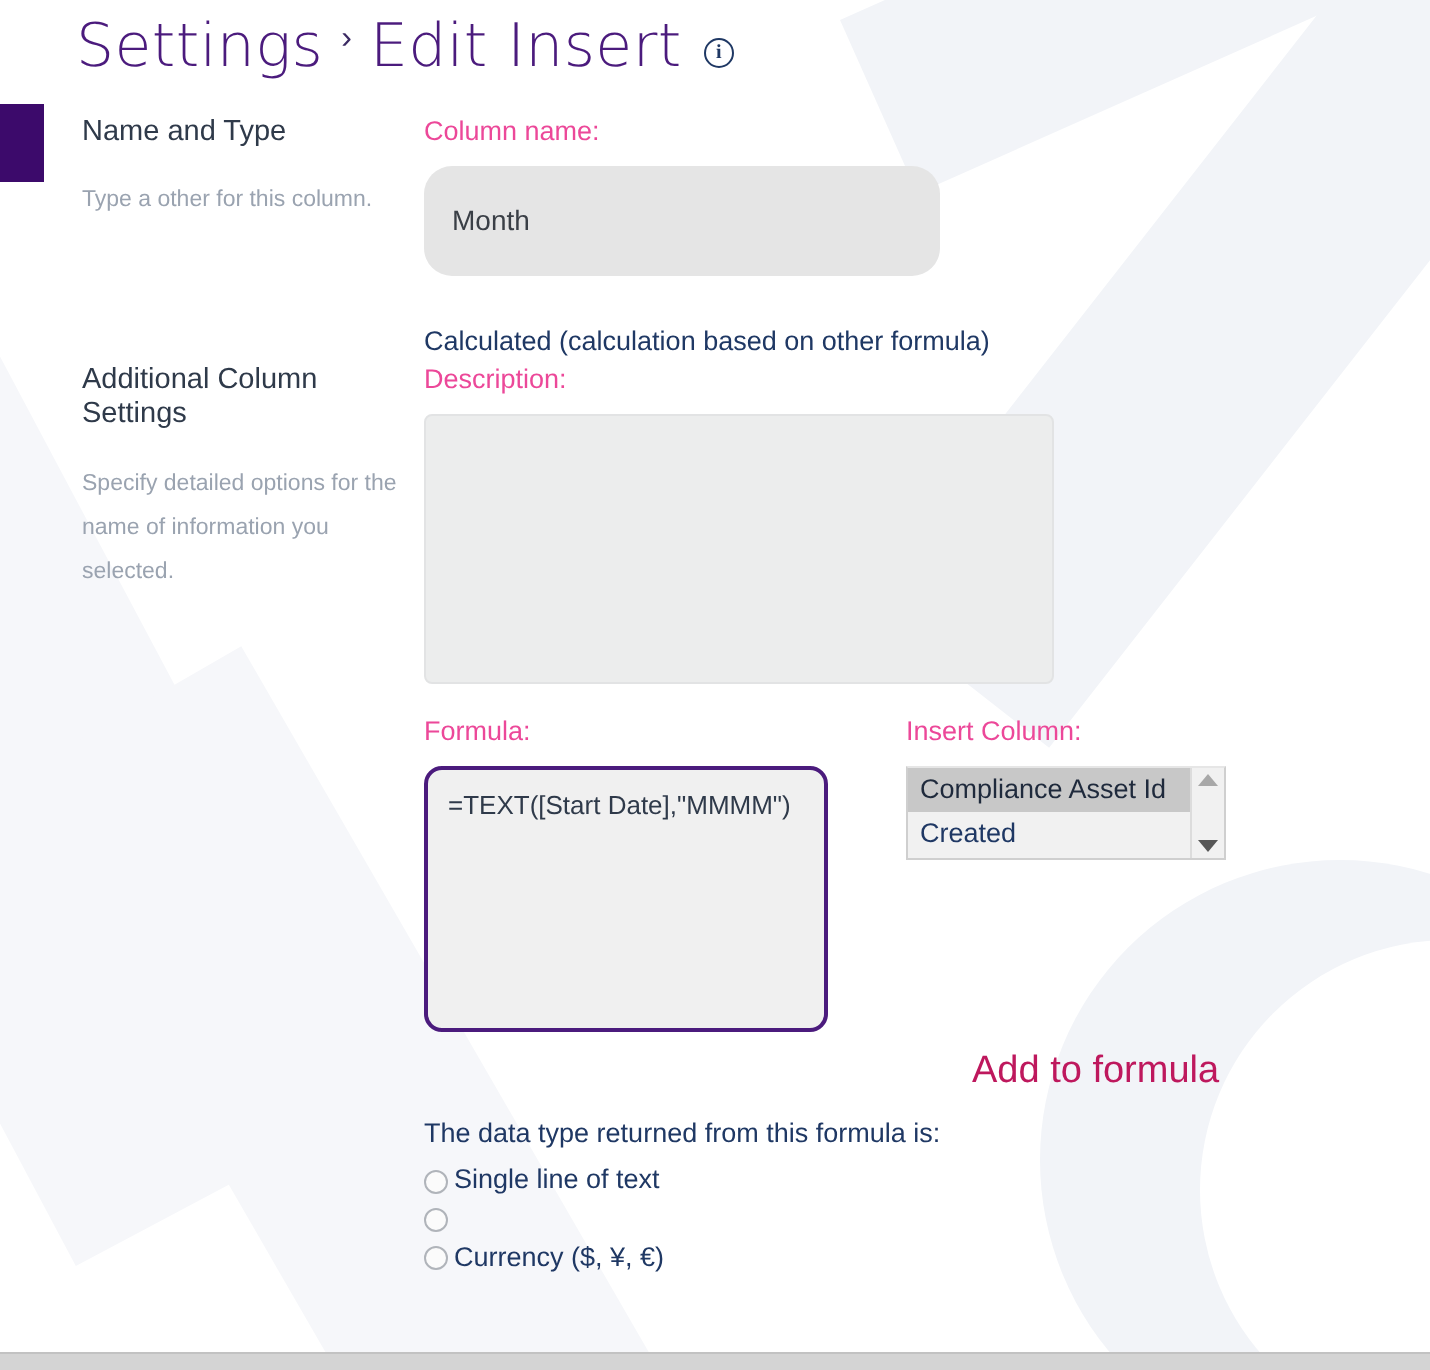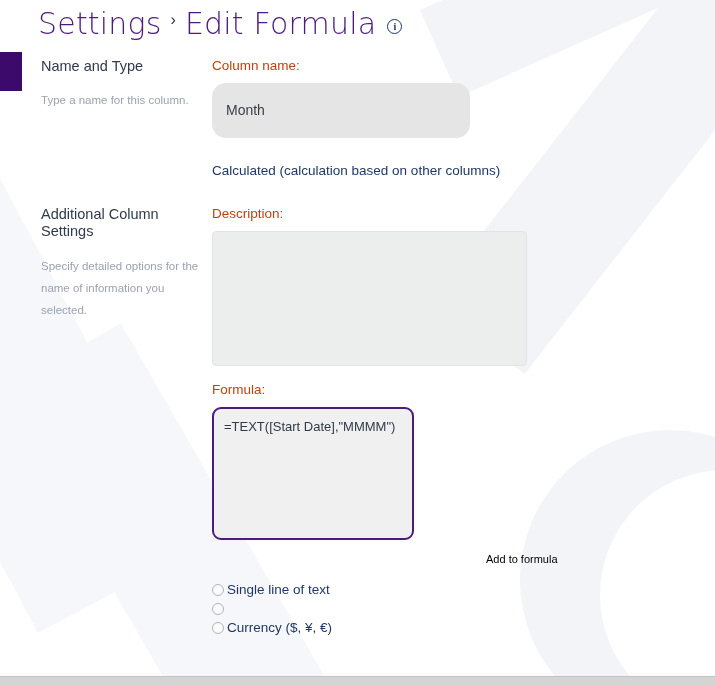--- a/index.html
+++ b/index.html
@@ -174,21 +174,21 @@
   .sec-desc {
     font-size: 11.5px;
     color: #9aa3b0;
     line-height: 1.95;
     margin: 0;
     max-width: 200px;
   }
 
   .field-label {
     font-size: 13.5px;
-    color: #c2410c;
+    color: #ec4899;
     margin-bottom: 8px;
     line-height: 1.25;
   }
 
   .text-input {
     width: 258px;
     height: 55px;
     background: #e5e5e5;
     border: none;
     border-radius: 14px;
@@ -287,22 +287,22 @@
   .arrow-up, .arrow-down {
     width: 0; height: 0;
     border-left: 5px solid transparent;
     border-right: 5px solid transparent;
     cursor: pointer;
   }
   .arrow-up { border-bottom: 6px solid #a8a8a8; }
   .arrow-down { border-top: 6px solid #565656; }
 
   .add-formula {
-    font-size: 11px;
-    color: #000000;
+    font-size: 19px;
+    color: #be185d;
     text-decoration: none;
     cursor: pointer;
     display: inline-block;
   }
 
   .radio-row {
     display: flex;
     align-items: center;
     margin-top: 5px;
     cursor: pointer;
@@ -343,38 +343,38 @@
     <div class="swoosh swoosh-f"></div>
     <div class="swoosh swoosh-a"></div>
     <div class="swoosh swoosh-b"></div>
     <div class="swoosh swoosh-c"></div>
     <div class="swoosh swoosh-d"></div>
   </div>
 
   <div class="title-bar">
     <span class="title-text">Settings</span>
     <span class="title-sep">›</span>
-    <span class="title-text">Edit Formula</span>
+    <span class="title-text">Edit Insert</span>
     <span class="info-icon">i</span>
   </div>
 
   <div class="purple-block"></div>
 
   <div class="content">
 
-    <div class="section" style="margin-bottom:24px;">
+    <div class="section" style="">
       <div class="left-col">
         <div class="sec-title">Name and Type</div>
-        <div class="sec-desc">Type a name for this column.</div>
+        <div class="sec-desc">Type a other for this column.</div>
       </div>
       <div class="right-col">
         <div class="field-label">Column name:</div>
         <input class="text-input" type="text" value="Month" style="">
         <div style="height:23px;"></div>
-        <div class="info-line">Calculated (calculation based on other columns)</div>
+        <div class="info-line">Calculated (calculation based on other formula)</div>
       </div>
     </div>
 
     <div class="section">
       <div class="left-col">
         <div class="sec-title">Additional Column Settings</div>
         <div class="sec-desc">Specify detailed options for the name of information you selected.</div>
       </div>
       <div class="right-col">
 
@@ -382,27 +382,41 @@
         <textarea class="description-area" style=""></textarea>
 
         <div style="height:16px;"></div>
 
         <div class="formula-row">
           <div class="formula-block">
             <div class="field-label">Formula:</div>
             <textarea class="formula-area" style="">=TEXT([Start Date],"MMMM")</textarea>
           </div>
 
+          <div class="insert-block">
+            <div class="field-label">Insert Column:</div>
+            <div class="listbox-wrap">
+              <ul class="listbox">
+                <li class="selected">Compliance Asset Id</li>
+                <li>Created</li>
+              </ul>
+              <div class="lb-scroll">
+                <div class="arrow-up"></div>
+                <div class="arrow-down"></div>
+              </div>
+            </div>
+          </div>
         </div>
 
         <div style="text-align:left; padding-left:274px; margin-top:9px;">
           <a class="add-formula" href="#">Add to formula</a>
         </div>
 
         <div style="height:10px;"></div>
+        <div class="info-line">The data type returned from this formula is:</div>
 
         <div class="radio-row">
           <span class="radio-dot"></span>
           <span class="radio-label">Single line of text</span>
         </div>
         <div class="radio-row">
           <span class="radio-dot"></span>
         </div>
         <div class="radio-row">
           <span class="radio-dot"></span>

